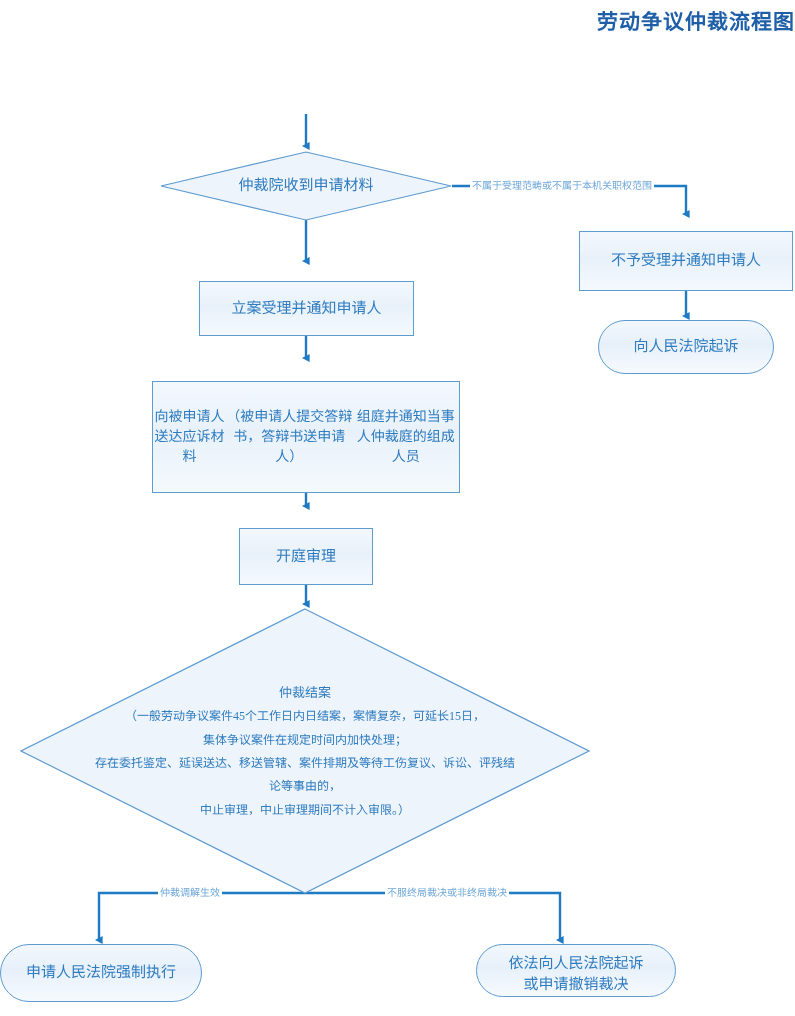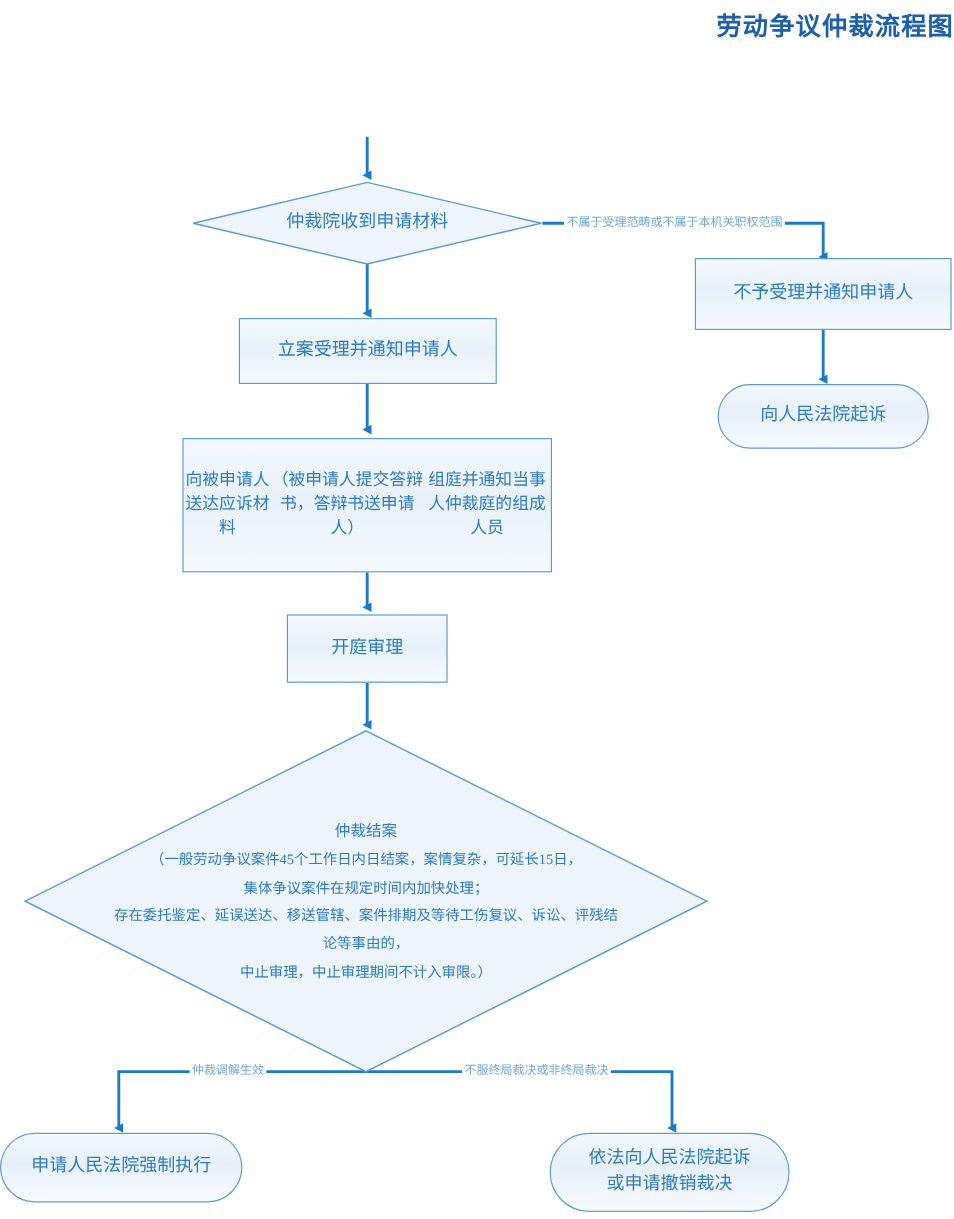--- a/index.html
+++ b/index.html
@@ -52,20 +52,21 @@
     justify-content: center;
     text-align: center;
     color: #2f7cc0;
     line-height: 1.45;
   }
 
   
   .node-rect {
     border: 1px solid #5e9bd1;
     background: linear-gradient(180deg, #f3f8fd 0%, #e8f1fa 45%, #f4f9fd 100%);
+    margin-top: 16px;
   }
 
   
   .node-round {
     border: 1px solid #5e9bd1;
     border-radius: 999px;
     background: linear-gradient(180deg, #f1f7fd 0%, #e7f0fa 45%, #f6fafe 100%);
   }
 
   
@@ -201,21 +202,21 @@
         <span class="line">存在委托鉴定、延误送达、移送管辖、案件排期及等待工伤复议、诉讼、评残结</span>
         <span class="line">论等事由的，</span>
         <span class="line">中止审理，中止审理期间不计入审限。）</span>
       </div>
     </div>
 
     <div class="node node-round t15" style="left:0px; top:944px; width:202px; height:58px;">
       <span class="line">申请人民法院强制执行</span>
     </div>
 
-    <div class="node node-round t15" style="left:458px; top:944px; width:200px; height:66px; flex-direction:column;">
+    <div class="node node-round t15" style="left:476px; top:944px; width:200px; height:53px; flex-direction:column;justify-content:flex-end;">
       <span class="line">依法向人民法院起诉</span>
       <span class="line">或申请撤销裁决</span>
     </div>
 
     <div class="edge-label" style="left:470px; top:180px;">不属于受理范畴或不属于本机关职权范围</div>
 
     <div class="edge-label" style="left:158px; top:887px;">仲裁调解生效</div>
 
     <div class="edge-label" style="left:385px; top:887px;">不服终局裁决或非终局裁决</div>
 

